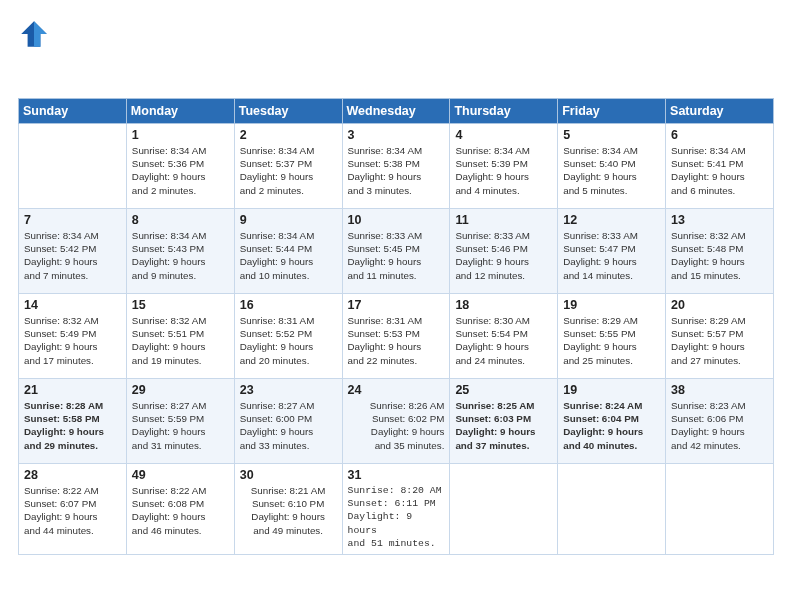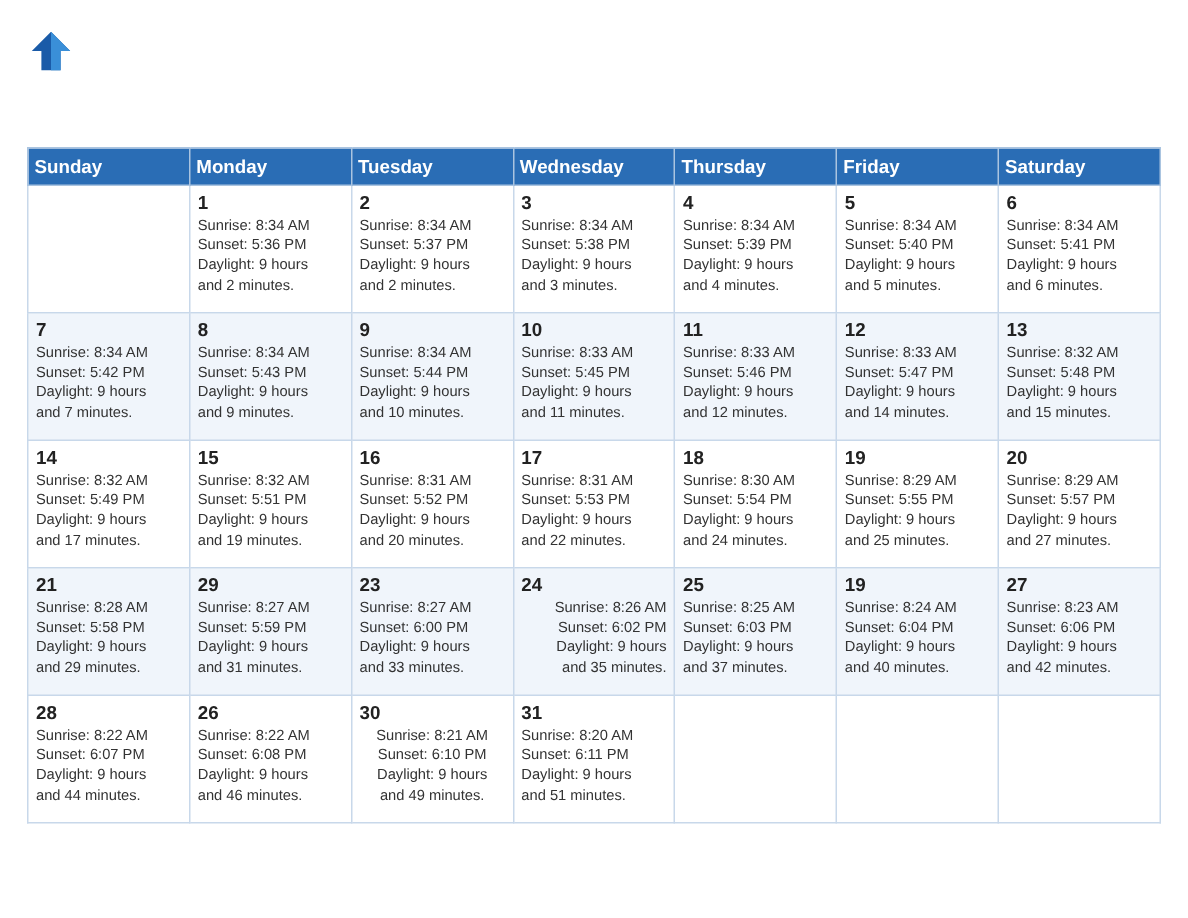--- a/index.html
+++ b/index.html
@@ -283,21 +283,21 @@
             <span class="day-num">20</span>
             <div class="day-info" style="white-space: pre-line;">Sunrise: 8:29 AM
 Sunset: 5:57 PM
 Daylight: 9 hours
 and 27 minutes.</div>
           </td>
         </tr>
         <tr>
           <td>
             <span class="day-num">21</span>
-            <div class="day-info" style="white-space: pre-line;">Sunrise: 8:28 AM
+            <div class="day-info" style="white-space: pre-line; font-weight: bold;">Sunrise: 8:28 AM
 Sunset: 5:58 PM
 Daylight: 9 hours
 and 29 minutes.</div>
           </td>
           <td>
             <span class="day-num">29</span>
             <div class="day-info" style="white-space: pre-line;">Sunrise: 8:27 AM
 Sunset: 5:59 PM
 Daylight: 9 hours
 and 31 minutes.</div>
@@ -311,65 +311,65 @@
           </td>
           <td>
             <span class="day-num">24</span>
             <div class="day-info" style="white-space: pre-line; text-align: right;">Sunrise: 8:26 AM
 Sunset: 6:02 PM
 Daylight: 9 hours
 and 35 minutes.</div>
           </td>
           <td>
             <span class="day-num">25</span>
-            <div class="day-info" style="white-space: pre-line;">Sunrise: 8:25 AM
+            <div class="day-info" style="white-space: pre-line; font-weight: bold;">Sunrise: 8:25 AM
 Sunset: 6:03 PM
 Daylight: 9 hours
 and 37 minutes.</div>
           </td>
           <td>
             <span class="day-num">19</span>
-            <div class="day-info" style="white-space: pre-line;">Sunrise: 8:24 AM
+            <div class="day-info" style="white-space: pre-line; font-weight: bold;">Sunrise: 8:24 AM
 Sunset: 6:04 PM
 Daylight: 9 hours
 and 40 minutes.</div>
           </td>
           <td>
-            <span class="day-num">27</span>
+            <span class="day-num">38</span>
             <div class="day-info" style="white-space: pre-line;">Sunrise: 8:23 AM
 Sunset: 6:06 PM
 Daylight: 9 hours
 and 42 minutes.</div>
           </td>
         </tr>
         <tr>
           <td>
             <span class="day-num">28</span>
             <div class="day-info" style="white-space: pre-line;">Sunrise: 8:22 AM
 Sunset: 6:07 PM
 Daylight: 9 hours
 and 44 minutes.</div>
           </td>
           <td>
-            <span class="day-num">26</span>
+            <span class="day-num">49</span>
             <div class="day-info" style="white-space: pre-line;">Sunrise: 8:22 AM
 Sunset: 6:08 PM
 Daylight: 9 hours
 and 46 minutes.</div>
           </td>
           <td>
             <span class="day-num">30</span>
             <div class="day-info" style="white-space: pre-line; text-align: center;">Sunrise: 8:21 AM
 Sunset: 6:10 PM
 Daylight: 9 hours
 and 49 minutes.</div>
           </td>
           <td>
             <span class="day-num">31</span>
-            <div class="day-info" style="white-space: pre-line;">Sunrise: 8:20 AM
+            <div class="day-info" style="white-space: pre-line; font-family: Liberation Mono, monospace;">Sunrise: 8:20 AM
 Sunset: 6:11 PM
 Daylight: 9 hours
 and 51 minutes.</div>
           </td>
           <td class="empty-cell"></td>
           <td class="empty-cell"></td>
           <td class="empty-cell"></td>
         </tr>
       </tbody>
   </table>

